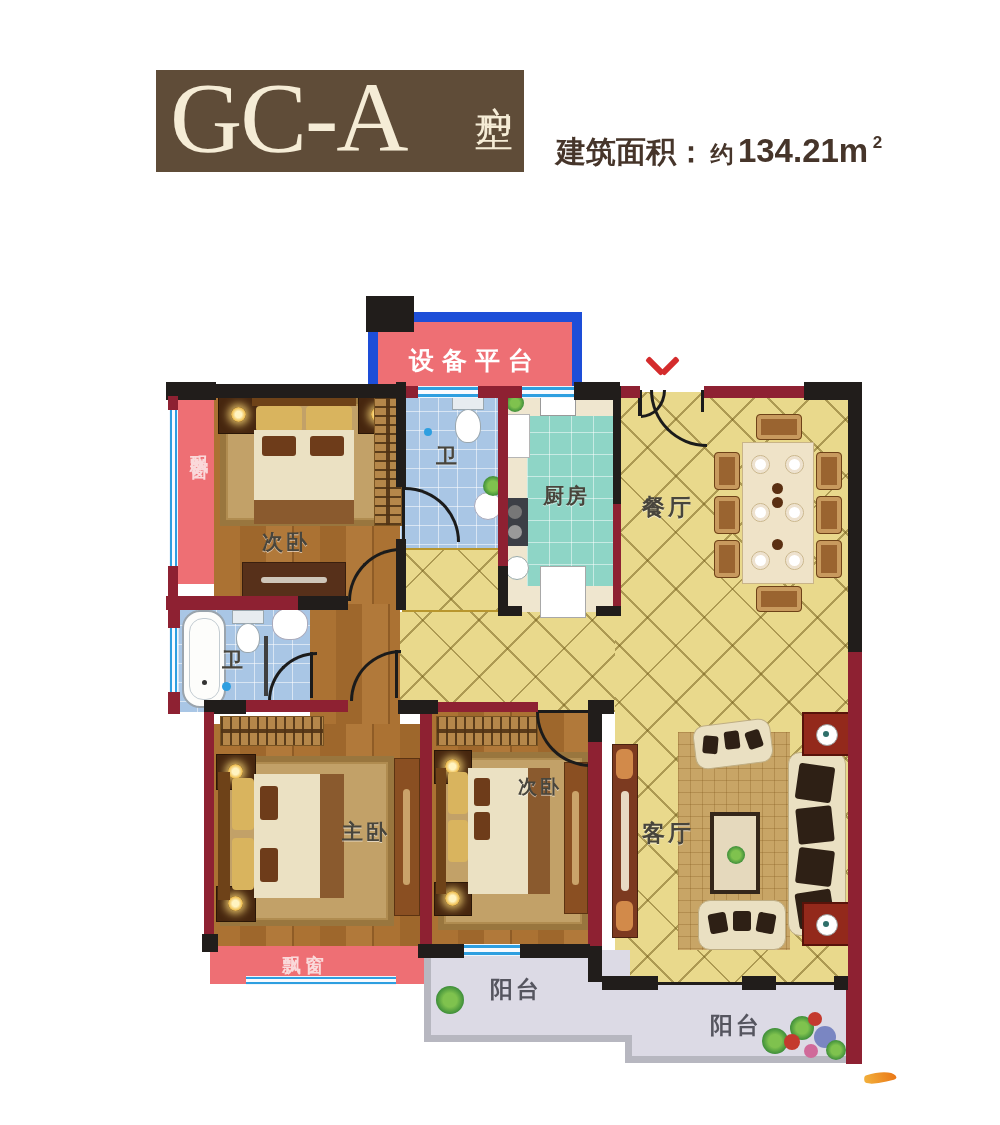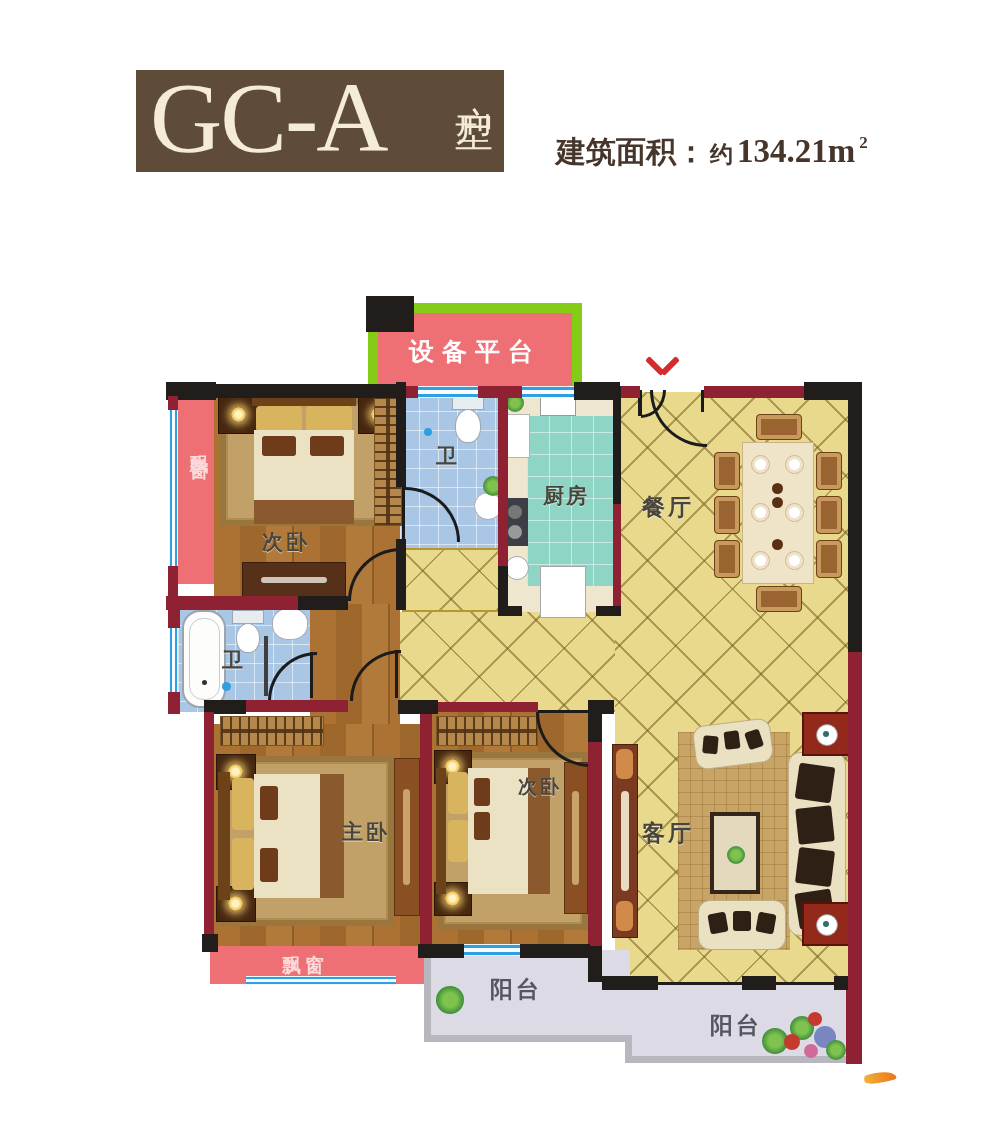--- a/index.html
+++ b/index.html
@@ -1,28 +1,28 @@
 <!DOCTYPE html>
 <html><head>
 <meta charset="utf-8">
 <style>
   html,body{margin:0;padding:0;background:#fff;}
   .stage{position:relative;width:1000px;height:1125px;background:#ffffff;overflow:hidden;
          font-family:"Liberation Sans",sans-serif;}
   .abs{position:absolute;}
 
   
-  .brand-box{left:136px;top:70px;width:368px;height:102px;background:#5f4c38;}
+  .brand-box{left:156px;top:70px;width:368px;height:102px;background:#5f4c38;}
   .brand-code{position:absolute;left:14px;top:-4px;width:300px;height:102px;line-height:104px;
       font-family:"Liberation Serif",serif;font-size:100px;color:#f5ecd6;letter-spacing:-2px;}
   .brand-type{position:absolute;right:8px;top:5px;height:94px;writing-mode:vertical-rl;
       font-family:"Liberation Serif",serif;font-size:38px;line-height:44px;color:#f5ecd6;letter-spacing:8px;}
   .main-title{left:556px;top:62px;font-family:"Liberation Serif",serif;font-weight:700;
       font-size:48px;color:#46352a;letter-spacing:3px;}
-  .area-line{left:556px;top:132px;font-family:Liberation Serif, serif;font-weight:700;color:#46352a;}
+  .area-line{left:556px;top:132px;font-family:Liberation Sans, sans-serif;font-weight:700;color:#46352a;}
   .area-label{font-size:30px;}
   .area-approx{font-size:23px;}
   .area-value{font-size:33px;}
   .area-sup{font-size:17px;vertical-align:14px;}
 
   
   .wb{position:absolute;background:#211d1b;}          
   .wr{position:absolute;background:#8e2132;}          
   .wg{position:absolute;background:#b7b7c0;}          
   .winH{position:absolute;background:linear-gradient(to bottom,#eef6fc 0 12%,#2e9fe0 12% 34%,#f8fbff 34% 66%,#2e9fe0 66% 88%,#eef6fc 88%);}
@@ -84,21 +84,21 @@
     <div class="brand-code">GC-A</div>
     <div class="brand-type">户型</div>
   </div>
   <div class="abs area-line">
     <span class="area-label">建筑面积：</span>
     <span class="area-approx">约</span>
     <span class="area-value">134.21m</span>
     <span class="area-sup">2</span>
   </div>
 
-  <div class="abs" style="left:368px;top:303px;width:214px;height:86px;background:#84cc16;">
+  <div class="abs" style="left:368px;top:312px;width:214px;height:86px;background:#1d4ed8;">
     <div class="abs pink" style="left:10px;top:10px;width:194px;height:76px;">
       <div class="eplabel">设备平台</div>
     </div>
   </div>
   <div class="wb" style="left:366px;top:296px;width:48px;height:36px;"></div>
 
   <div class="abs pink" style="left:176px;top:396px;width:40px;height:188px;">
     <div class="baylabel" style="left:10px;top:44px;writing-mode:vertical-rl;">飘窗</div>
   </div>
   <div class="abs wood" style="left:214px;top:392px;width:188px;height:212px;"></div>

